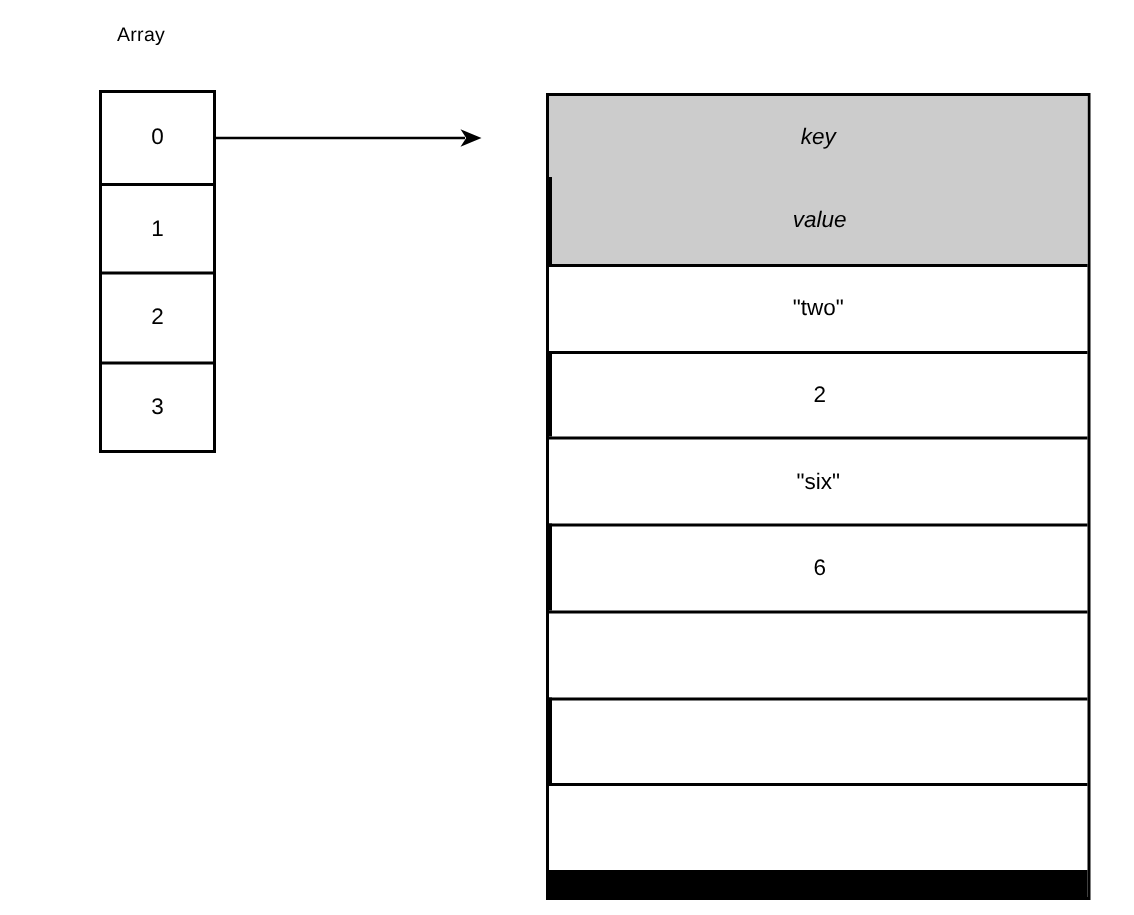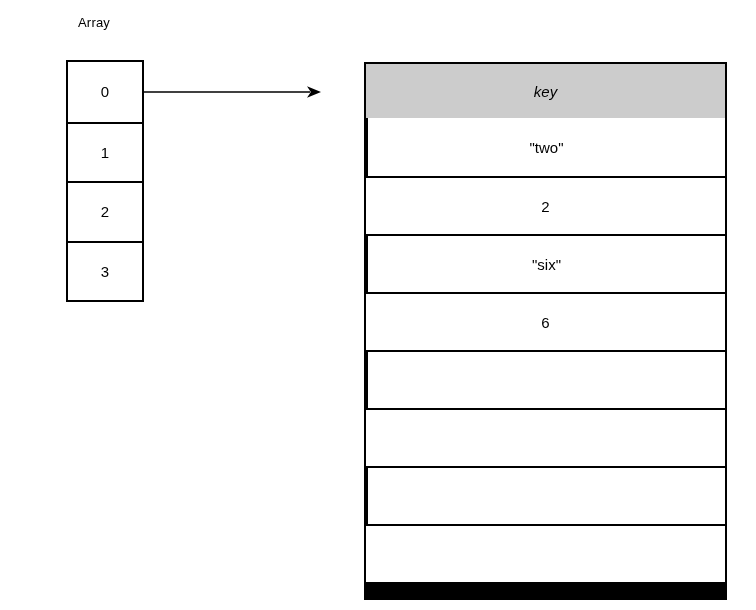--- a/index.html
+++ b/index.html
@@ -107,20 +107,21 @@
     <div class="array-cell">3</div>
   </div>
 
   <svg class="arrow-svg" viewBox="0 0 178 18" xmlns="http://www.w3.org/2000/svg">
     <line x1="0" y1="9" x2="166" y2="9" stroke="#000000" stroke-width="1.6"></line>
     <path d="M 177 9 L 163 3.2 L 166.8 9 L 163 14.8 Z" fill="#000000"></path>
   </svg>
 
   <div class="hash-table">
     <div class="ht-cell header">key</div>
+    <div class="ht-cell header">value</div>
 
     <div class="ht-cell">"two"</div>
     <div class="ht-cell">2</div>
 
     <div class="ht-cell">"six"</div>
     <div class="ht-cell">6</div>
 
     <div class="ht-cell"></div>
     <div class="ht-cell"></div>
 

